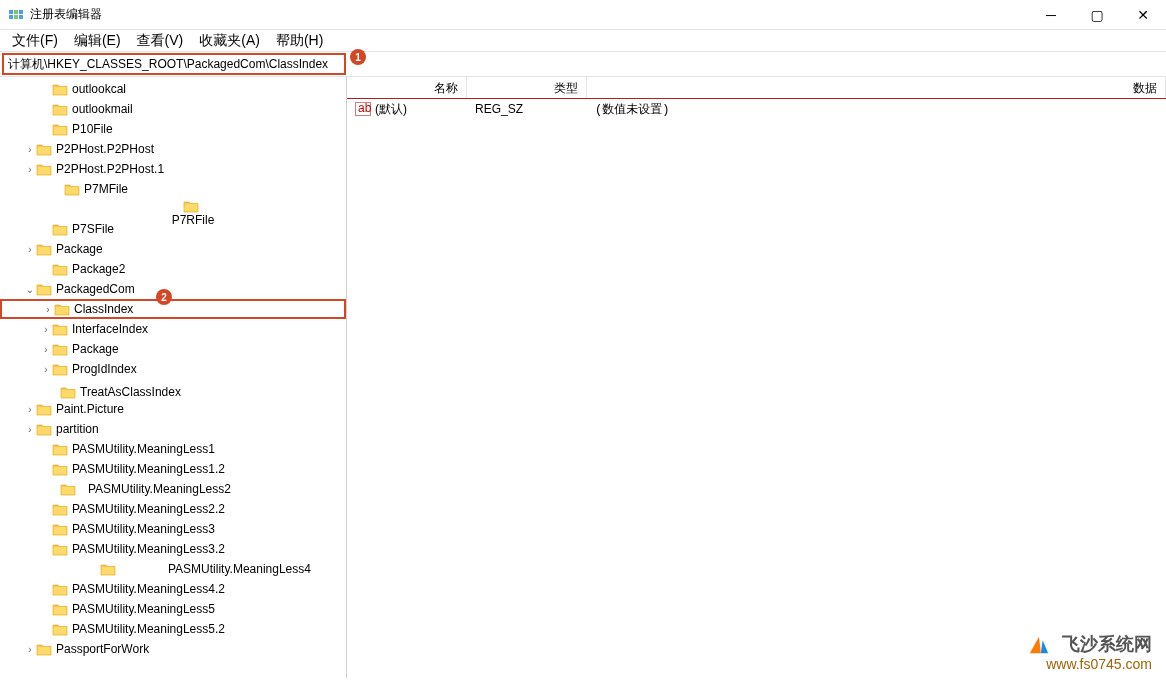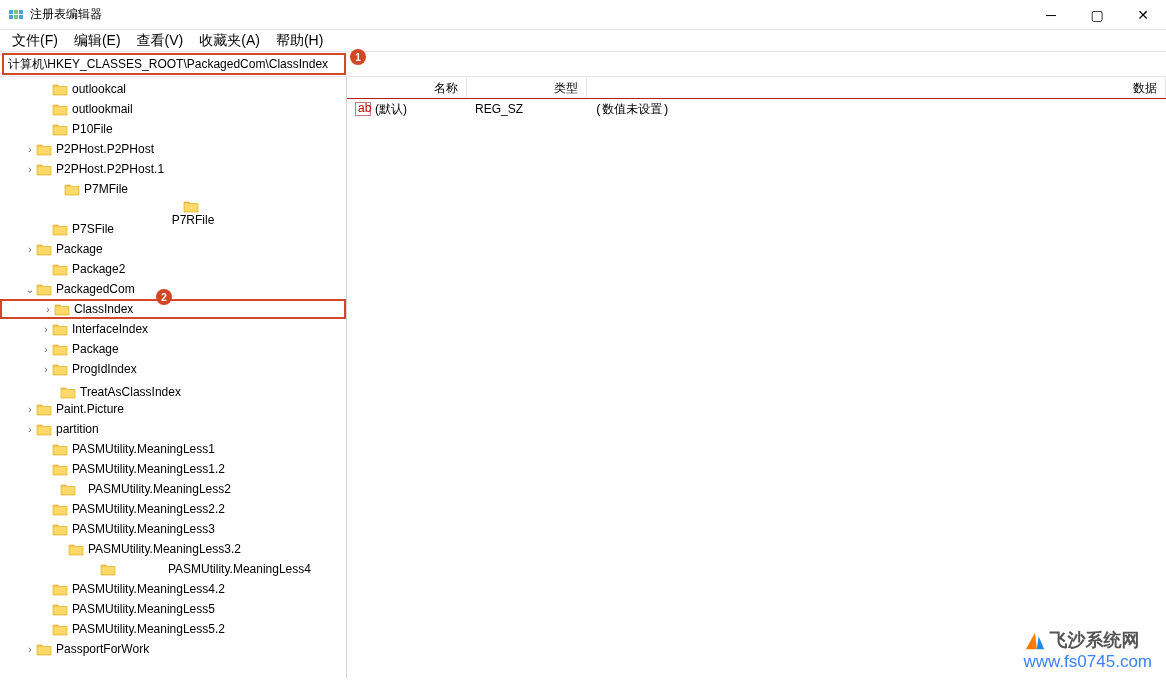--- a/index.html
+++ b/index.html
@@ -43,23 +43,23 @@
 .vhead .col { padding:3px 8px; font-size:12px; border-right:1px solid #e5e5e5; }
 .vrow { display:flex; height:20px; align-items:center; }
 .vrow .col { padding:0 8px; font-size:12px; display:flex; align-items:center; }
 .col-name { width:120px; }
 .col-type { width:120px; }
 .col-data { flex:1;font-family:Liberation Mono, monospace; }
 .str-icon { width:16px; height:14px; margin-right:4px; display:inline-flex; }
 
 
 .watermark { position:absolute; right:14px; bottom:8px; text-align:right; }
-.watermark .logo { display:flex; align-items:center; gap:4px; }
+.watermark .logo { display:flex; align-items:center; gap:12px; }
 .watermark .txt1 { font-size:18px; font-weight:bold; color:#555; }
-.watermark .txt2 { font-size:17px; color:#3b82f6; }
+.watermark .txt2 { font-size:14px; color:#a16207; }
 .watermark .tri { width:22px; height:22px; }
 
 
 .tree-pane::-webkit-scrollbar { width:17px; }
 .tree-pane::-webkit-scrollbar-track { background:#f0f0f0; }
 .tree-pane::-webkit-scrollbar-thumb { background:#c0c0c0; }
 </style>
 </head>
 <body>
 
@@ -321,21 +321,21 @@
         <div class="tree-row" style="padding-left: 40px;">
           <span class="expander"></span>
           <span class="folder-icon">
             <svg viewBox="0 0 16 14">
               <path d="M1 3 L6 3 L7.5 4.5 L15 4.5 L15 13 L1 13 Z" fill="#ffd96a" stroke="#d9a400" stroke-width="0.6"></path>
               <path d="M1 3 L6 3 L7.5 4.5 L1 4.5 Z" fill="#e8b84a"></path>
             </svg>
           </span>
           <span class="label">PASMUtility.MeaningLess3</span>
         </div>
-        <div class="tree-row" style="padding-left: 56px;">
+        <div class="tree-row" style="padding-left: 40px;">
           <span class="expander"></span>
           <span class="folder-icon">
             <svg viewBox="0 0 16 14">
               <path d="M1 3 L6 3 L7.5 4.5 L15 4.5 L15 13 L1 13 Z" fill="#ffd96a" stroke="#d9a400" stroke-width="0.6"></path>
               <path d="M1 3 L6 3 L7.5 4.5 L1 4.5 Z" fill="#e8b84a"></path>
             </svg>
           </span>
           <span class="label">PASMUtility.MeaningLess3.2</span>
         </div>
         <div class="tree-row" style="padding-left: 40px; gap: 48px;">

